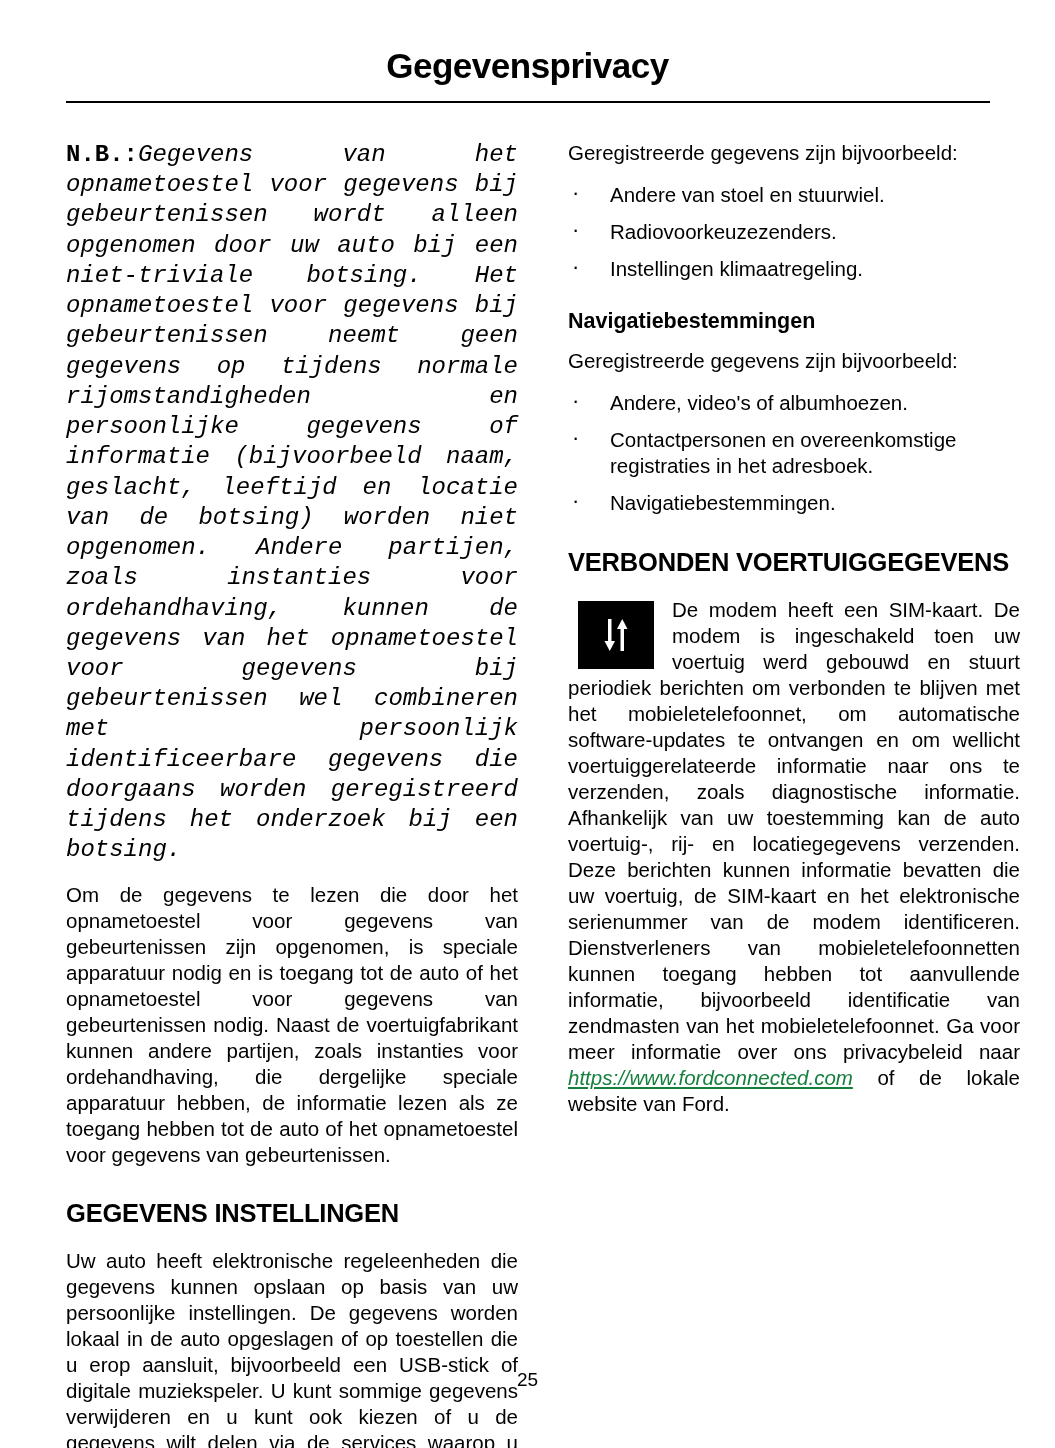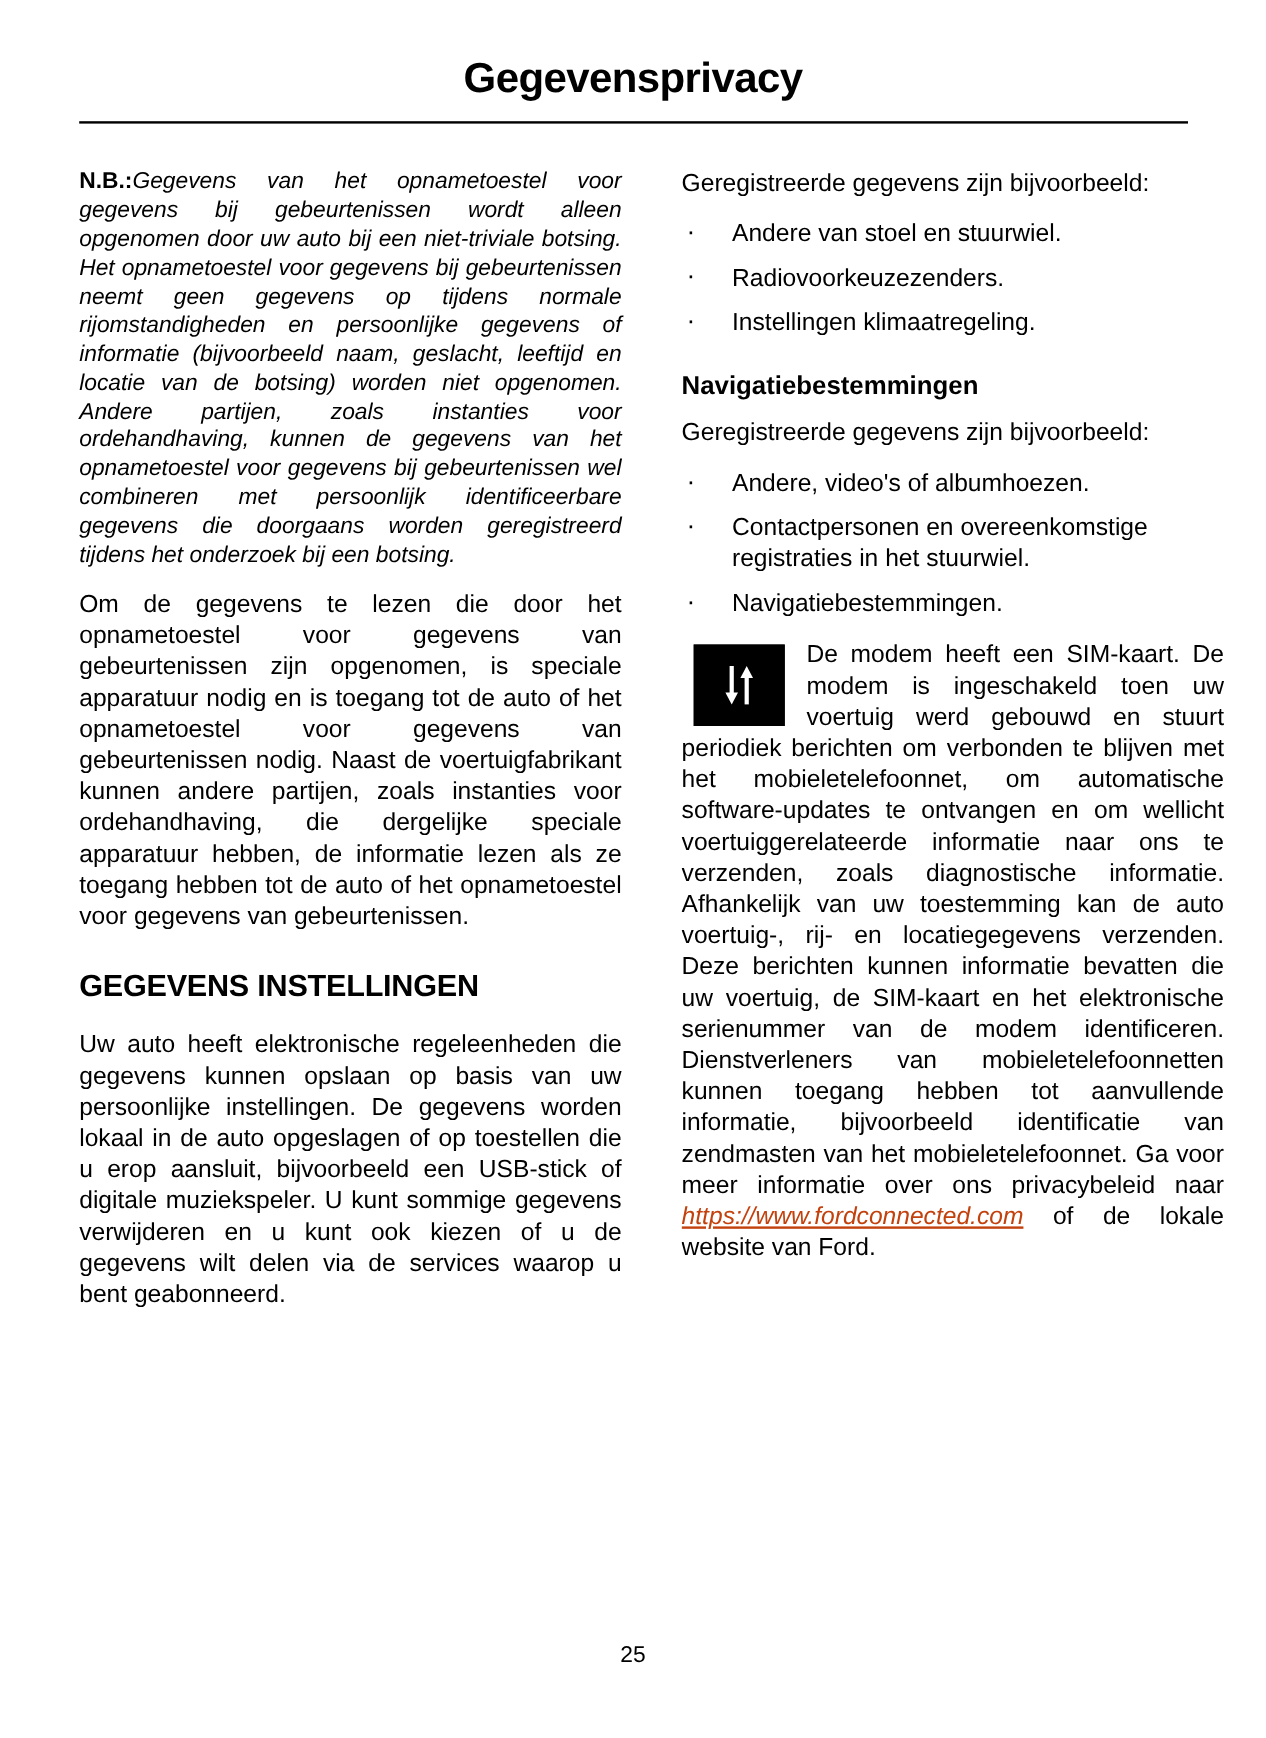--- a/index.html
+++ b/index.html
@@ -55,22 +55,23 @@
   .col-right { left: 502px; }
 
   p {
     margin: 0 0 16px 0;
     font-size: 20.5px;
     line-height: 1.27;
   }
   p.note {
     font-style: italic;
     text-align: justify;
-    font-size: 19px;
+    font-size: 24px;
     line-height: 1.26;
+    font-family: Liberation Mono, monospace;
   }
   p.note .nb {
     font-style: normal;
     font-weight: bold;
   }
   p.body {
     text-align: justify;
   }
   p.plain {
     text-align: left;
@@ -116,21 +117,21 @@
     background: #000;
     margin: 4px 18px 2px 10px;
     position: relative;
   }
   .modem-icon svg { display: block; }
   p.wrap {
     text-align: justify;
     overflow: hidden;
   }
   a.link {
-    color: #c2410c;
+    color: #15803d;
     text-decoration: underline;
     font-style: italic;
   }
   .page-number {
     position: absolute;
     left: 0;
     top: 1369px;
     width: 1055px;
     text-align: center;
     font-size: 19px;
@@ -168,24 +169,25 @@
         <li>Radiovoorkeuzezenders.</li>
         <li>Instellingen klimaatregeling.</li>
       </ul>
 
       <h3 class="sub spaced">Navigatiebestemmingen</h3>
 
       <p class="plain">Geregistreerde gegevens zijn bijvoorbeeld:</p>
 
       <ul class="bullets">
         <li>Andere, video's of albumhoezen.</li>
-        <li>Contactpersonen en overeenkomstige registraties in het stuurwiel.</li>
+        <li>Contactpersonen en overeenkomstige registraties in het adresboek.</li>
         <li>Navigatiebestemmingen.</li>
       </ul>
 
+      <h2 class="section">VERBONDEN VOERTUIGGEGEVENS</h2>
 
       <p class="wrap">
         <span class="modem-icon">
           <svg width="76" height="68" viewBox="0 0 76 68" xmlns="http://www.w3.org/2000/svg">
             <rect x="0" y="0" width="76" height="68" fill="#000000"></rect>
             <g fill="#ffffff">
               <rect x="30" y="18" width="3.5" height="26"></rect>
               <polygon points="31.75,50 26.5,40 37,40"></polygon>
               <rect x="42.5" y="24" width="3.5" height="26"></rect>
               <polygon points="44.25,18 39,28 49.5,28"></polygon>

